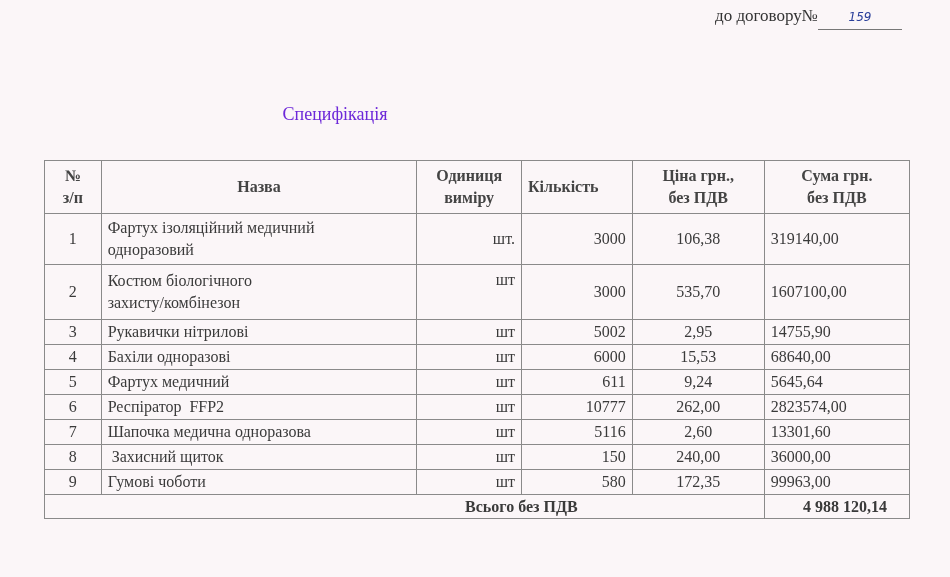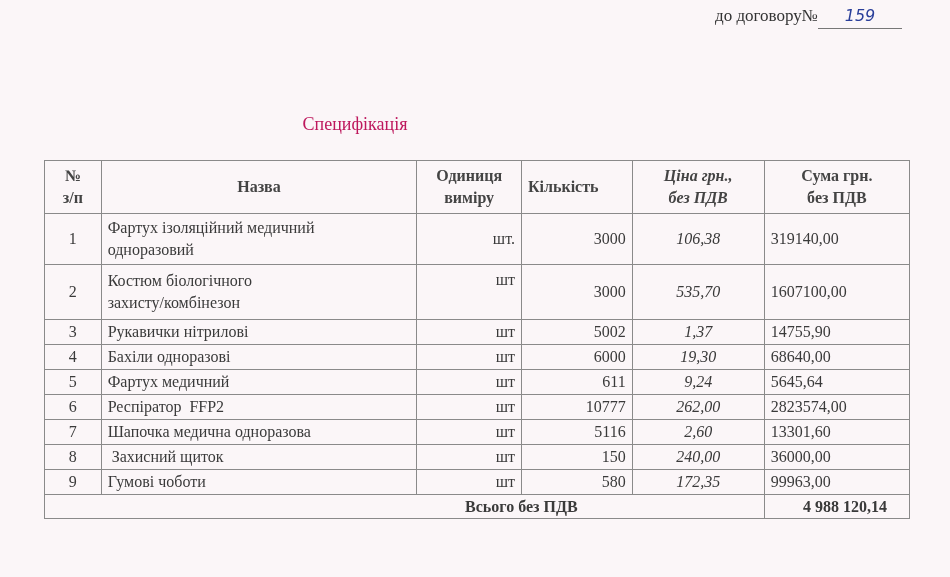--- a/index.html
+++ b/index.html
@@ -7,43 +7,43 @@
     width:950px; height:577px; overflow:hidden;
     background:#fbf6f8;
     font-family:"Liberation Serif", "DejaVu Serif", serif;
     color:#3a3a3a;
     position:relative;
   }
   .header-block {
     position:absolute; right:48px; top:4px;
     text-align:right; font-size:17px; line-height:24px; color:#333;
   }
-  .hw { color:#2a3f9a; font-family:"DejaVu Sans", sans-serif; font-style:italic; font-size:16px; }
+  .hw { color:#2a3f9a; font-family:"DejaVu Sans", sans-serif; font-style:italic; font-size:12px; }
   .blank { display:inline-block; border-bottom:1px solid #777; text-align:center; }
   .title {
-    position:absolute; left:0; top:114px; width:670px; text-align:center;
-    font-size:18px; color:#be185d;padding-left:20px;
+    position:absolute; left:0; top:104px; width:670px; text-align:center;
+    font-size:18px; color:#6d28d9;
   }
   .bleed {
     position:absolute; color:#e6dde2; font-size:14px; white-space:nowrap;
   }
   table.spec {
     position:absolute; left:44px; top:160px;
     border-collapse:collapse; width:866px;
     font-size:16px;
   }
   table.spec td, table.spec th {
     border:1px solid #8a8a8a; padding:0 6px;
   }
   table.spec th { font-weight:bold; color:#444; text-align:center; height:52px; line-height:22px; }
   .c-num { width:44px; text-align:center; }
   .c-name { width:305px; text-align:left; }
   .c-unit { width:92px; text-align:right;margin-top:32px; }
   .c-qty { width:98px; text-align:right; }
-  .c-price { width:120px; text-align:center;font-style:italic; }
+  .c-price { width:120px; text-align:center; }
   .c-sum { width:133px; text-align:left; }
   tr.tall td { height:50px; line-height:22px; }
   tr.short td { height:24px; line-height:22px; }
   tr.tall td.c-unit { vertical-align:top; padding-top:4px; }
   tr.total td { height:23px; font-weight:bold; }
   td.total-label { text-align:center; padding-left:240px !important; }
   td.total-value { text-align:right; padding-right:22px !important;margin-top:24px; }
 </style>
 </head>
 <body>
@@ -84,29 +84,29 @@
       <td class="c-unit">шт</td>
       <td class="c-qty">3000</td>
       <td class="c-price">535,70</td>
       <td class="c-sum">1607100,00</td>
     </tr>
     <tr class="short">
       <td class="c-num">3</td>
       <td class="c-name">Рукавички нітрилові</td>
       <td class="c-unit">шт</td>
       <td class="c-qty">5002</td>
-      <td class="c-price">1,37</td>
+      <td class="c-price">2,95</td>
       <td class="c-sum">14755,90</td>
     </tr>
     <tr class="short">
       <td class="c-num">4</td>
       <td class="c-name">Бахіли одноразові</td>
       <td class="c-unit">шт</td>
       <td class="c-qty">6000</td>
-      <td class="c-price">19,30</td>
+      <td class="c-price">15,53</td>
       <td class="c-sum">68640,00</td>
     </tr>
     <tr class="short">
       <td class="c-num">5</td>
       <td class="c-name">Фартух медичний</td>
       <td class="c-unit">шт</td>
       <td class="c-qty">611</td>
       <td class="c-price">9,24</td>
       <td class="c-sum">5645,64</td>
     </tr>

